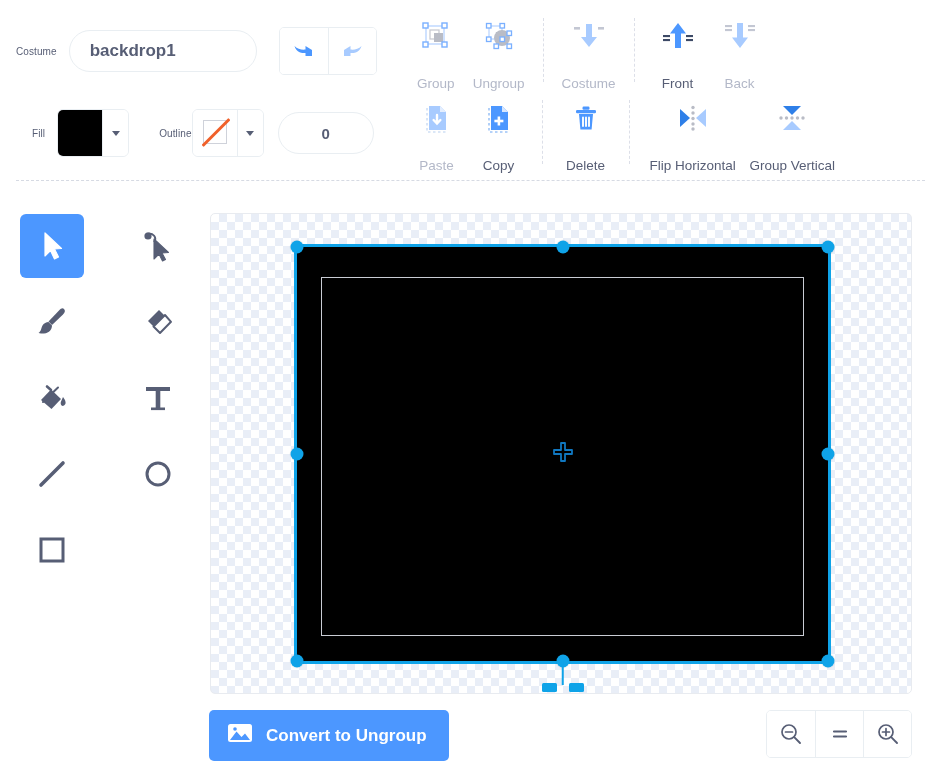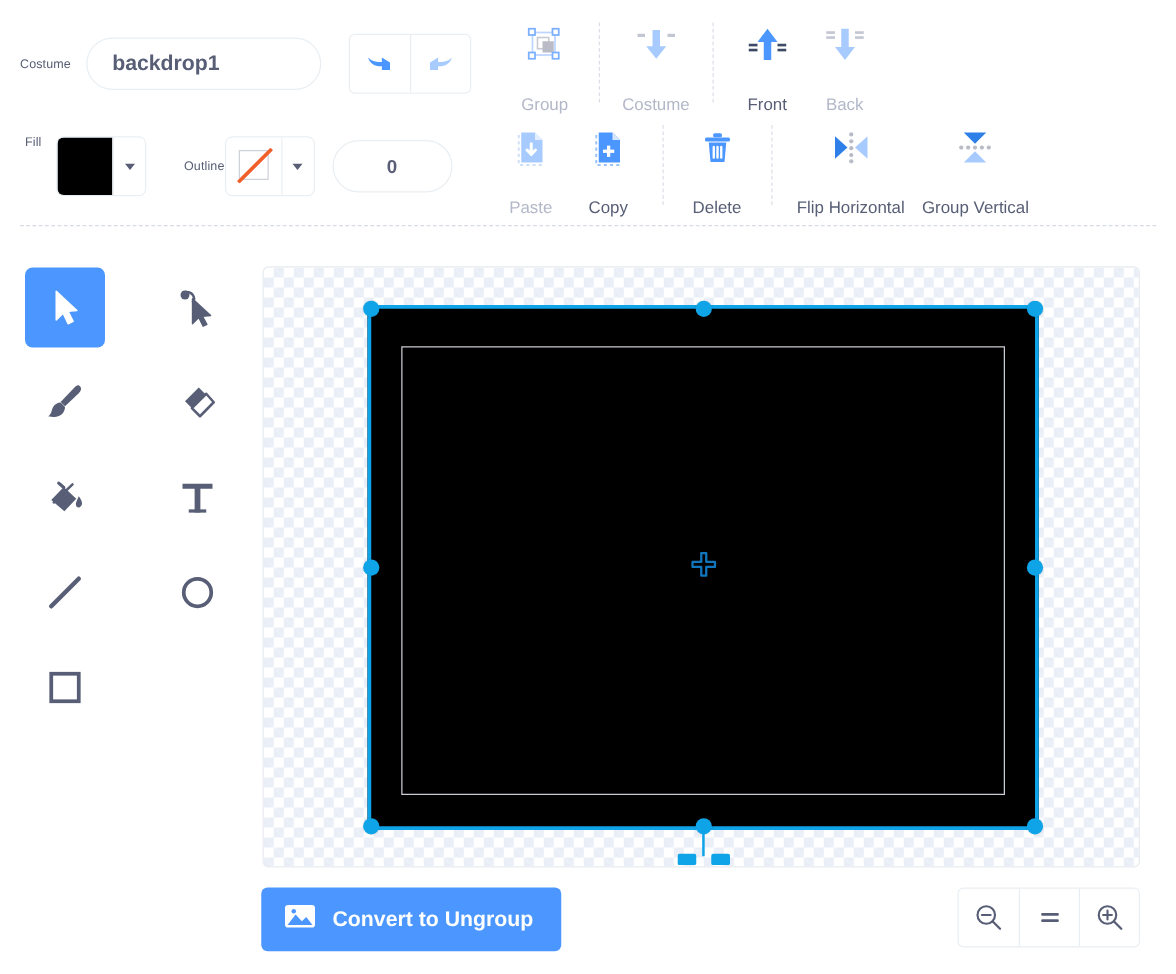--- a/index.html
+++ b/index.html
@@ -41,21 +41,21 @@
     overflow: hidden; height: 48px; background: #fff;
   }
   .undo-btn {
     width: 48px; height: 46px; display: flex;
     align-items: center; justify-content: center;
     background: #fff; border: none; cursor: pointer;
   }
   .undo-btn + .undo-btn { border-left: 1px solid #e9eef2; }
 
   
-  .fill-group { display: flex; gap: 12px; margin-left: 20px; }
+  .fill-group { display: flex; align-items: center; gap: 12px; margin-left: 32px; }
   .swatch-wrap {
     display: flex; align-items: stretch; height: 48px;
     border: 1px solid #e9eef2; border-radius: 6px; overflow: hidden;
     background: #fff; cursor: pointer;
   }
   .swatch { width: 44px; height: 100%; }
   .swatch-fill { background: #000000; }
   .swatch-none {
     background: #fff; position: relative;
     border-left: 0;
@@ -245,20 +245,39 @@
                 <rect x="4" y="4" width="5" height="5"></rect>
                   <rect x="23" y="4" width="5" height="5"></rect>
                 <rect x="4" y="23" width="5" height="5"></rect>
                   <rect x="23" y="23" width="5" height="5"></rect>
               </g>
             </svg>
           </span>
           <span class="txt">Group</span>
         </button>
 
+        <button class="mode-btn disabled">
+          <span class="ico">
+            <svg width="34" height="34" viewBox="0 0 34 34">
+              <rect x="7" y="7" width="13" height="13" fill="none" stroke="#bcd6ff" stroke-width="1.3"></rect>
+              <circle cx="20" cy="19" r="8" fill="#b9bcc6"></circle>
+              <rect x="14" y="13" width="12" height="12" fill="#b9bcc6"></rect>
+              <g fill="#ffffff" stroke="#7ab0ff" stroke-width="1.3">
+                <rect x="4.5" y="4.5" width="4.5" height="4.5"></rect>
+                  <rect x="18" y="4.5" width="4.5" height="4.5"></rect>
+                <rect x="4.5" y="18" width="4.5" height="4.5"></rect>
+                  <rect x="18" y="18" width="4.5" height="4.5"></rect>
+                <rect x="25" y="12" width="4.5" height="4.5"></rect>
+                  <rect x="25" y="25" width="4.5" height="4.5"></rect>
+                <rect x="12" y="25" width="4.5" height="4.5"></rect>
+              </g>
+            </svg>
+          </span>
+          <span class="txt">Ungroup</span>
+        </button>
 
         <span class="vsep"></span>
 
 
         <button class="mode-btn disabled">
           <span class="ico">
             <svg width="34" height="34" viewBox="0 0 34 34">
               <path d="M17 28 L25 18 L20 18 L20 5 L14 5 L14 18 L9 18 Z" fill="#a8cbff"></path>
               <rect x="2" y="8" width="6" height="2.6" fill="#c3c7d3"></rect>
               <rect x="26" y="8" width="6" height="2.6" fill="#c3c7d3"></rect>

